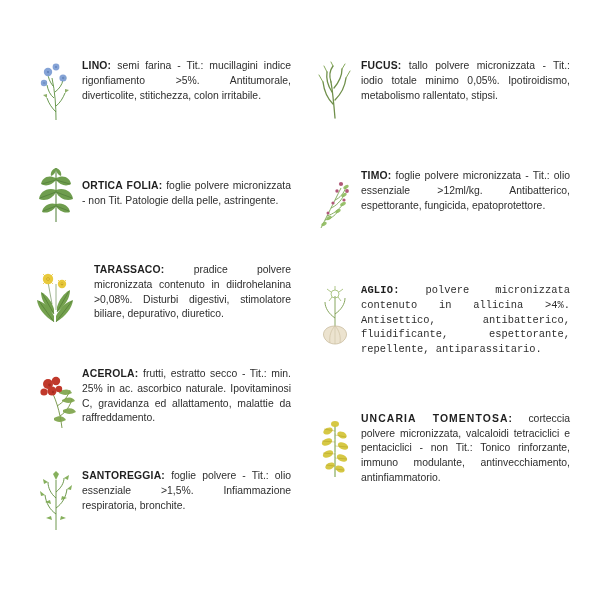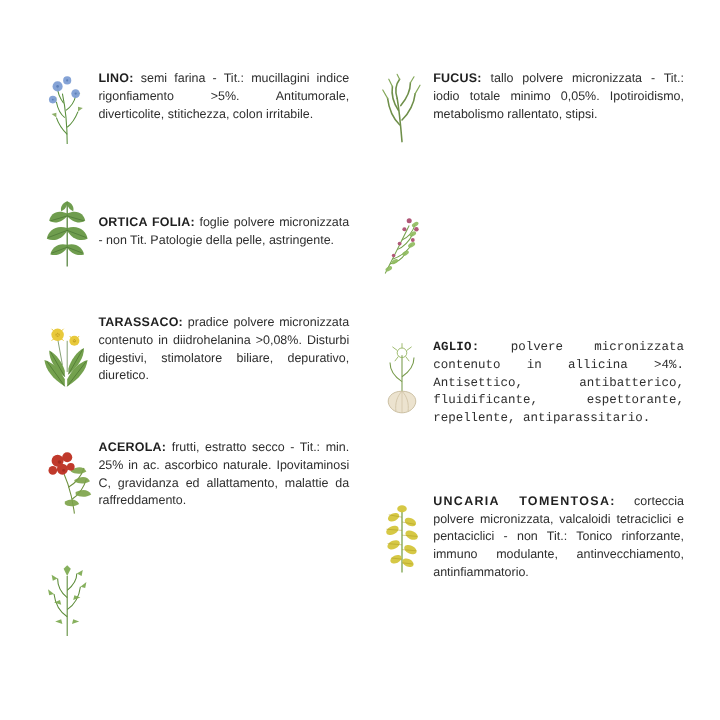--- a/index.html
+++ b/index.html
@@ -66,21 +66,21 @@
     letter-spacing: 1.1px;
   }
   .desc {
     color: #2e2e2e;
   }
   
   .col-left .entry:nth-child(1) { margin-top: 10px; }
   .col-right .entry:nth-child(1) { margin-top: 10px; justify-content: flex-end; }
   .col-left .entry:nth-child(2) { margin-top: 14px; align-items: center; }
   .col-right .entry:nth-child(2) { margin-top: 22px; }
-  .col-left .entry:nth-child(3) { margin-top: 14px; }
+  .col-left .entry:nth-child(3) { margin-top: 14px; gap: 12px; }
   .col-right .entry:nth-child(3) { margin-top: 26px; font-family: Liberation Mono, monospace; }
   .col-left .entry:nth-child(4) { margin-top: 16px; justify-content: space-between; }
   .col-right .entry:nth-child(4) { margin-top: 32px; align-items: center; }
   .col-left .entry:nth-child(5) { margin-top: 14px; }
 </style>
 </head>
 <body>
 
 <div class="page">
 
@@ -241,20 +241,23 @@
             <path d="M16 12 l-5 -3 1 5z"></path>
             <path d="M32 8 l5 -3 -1 5z"></path>
             <path d="M24 10 l-3 -6 3 -3 3 3z"></path>
             <path d="M19 34 l-6 -2 5 -2z"></path>
             <path d="M29 30 l6 -2 -5 -2z"></path>
             <path d="M20 50 l-6 -2 5 -2z"></path>
             <path d="M28 50 l6 -2 -5 -2z"></path>
           </g>
         </svg>
       </div>
+      <div class="text-cell">
+        <span class="term">SANTOREGGIA:</span><span class="desc"> foglie polvere - Tit.: olio essenziale &gt;1,5%. Infiammazione respiratoria, bronchite.</span>
+      </div>
     </div>
 
   </div>
 
   <div class="column col-right">
 
     <div class="entry">
       <div class="icon-cell">
         <svg width="48" height="62" viewBox="0 0 48 62">
           <g stroke="#6f8f4a" stroke-width="1.3" fill="none" stroke-linecap="round">
@@ -299,20 +302,23 @@
           </g>
           <g fill="#b05878">
             <circle cx="30" cy="14" r="2.1"></circle>
             <circle cx="36" cy="21" r="1.9"></circle>
             <circle cx="26" cy="21" r="1.7"></circle>
             <circle cx="33" cy="30" r="1.6"></circle>
             <circle cx="22" cy="33" r="1.6"></circle>
             <circle cx="17" cy="43" r="1.5"></circle>
           </g>
         </svg>
+      </div>
+      <div class="text-cell">
+        <span class="term">TIMO:</span><span class="desc"> foglie polvere micronizzata - Tit.: olio essenziale &gt;12ml/kg. Antibatterico, espettorante, fungicida, epatoprotettore.</span>
       </div>
     </div>
 
     <div class="entry">
       <div class="icon-cell">
         <svg width="48" height="62" viewBox="0 0 48 62">
           <g stroke="#7a9c4e" stroke-width="0.9" fill="none">
             <path d="M24 44 L24 12"></path>
             <path d="M24 34 C18 30 14 24 14 18"></path>
             <path d="M24 30 C30 26 34 20 34 14"></path>

